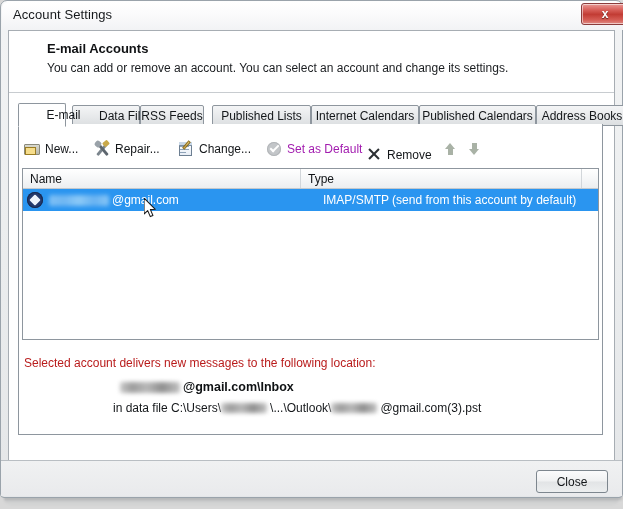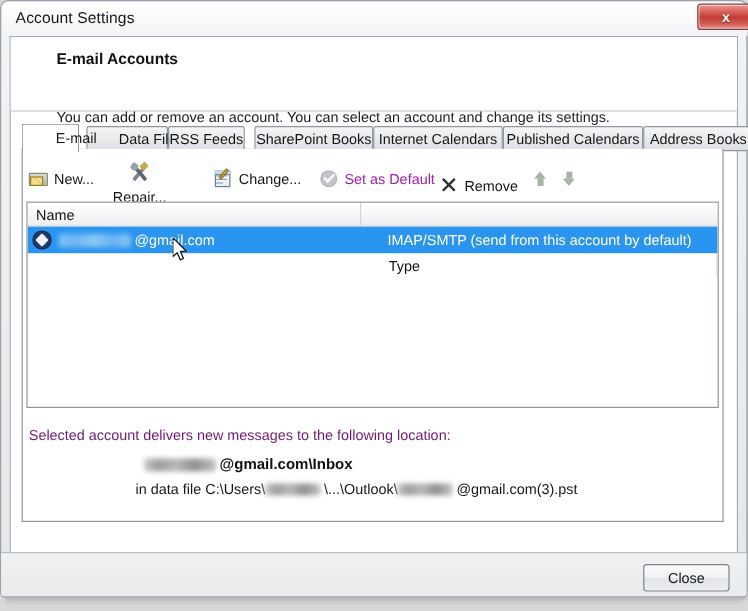--- a/index.html
+++ b/index.html
@@ -83,21 +83,20 @@
   .hdr-title {
     position: absolute; left: 14px; top: 10px;
     font-size: 13px; font-weight: bold; color: #101214;
     white-space: nowrap;
     padding-left: 24px;
   }
   .hdr-sub {
     position: absolute; left: 38px; top: 30px;
     font-size: 12px; color: #1a1d20;
     white-space: nowrap;
-    margin-top: 30px;
   }
   
   .tabstrip {
     position: absolute;
     left: 18px; top: 103px;
     width: 585px; height: 23px;
   }
   .tab {
     position: absolute;
     top: 2px; height: 21px;
@@ -265,21 +264,21 @@
     position:absolute; top:0; height:19px;
     display:flex; align-items:center;
     font-size:12px; color:#111417;
     border-right:1px solid #d2d6da;
     box-sizing:border-box;
     padding-left:7px;
     cursor: pointer;
     white-space: nowrap;
   }
   .lv-col.c-name { left:0;   width:278px; }
-  .lv-col.c-type { left:294px; width:281px;margin-top:43px; }
+  .lv-col.c-type { left:278px; width:281px; }
   .lv-col.c-pad  { left:559px; width:17px; border-right:none; }
   .lv-row {
     position:absolute; left:0; top:20px; width:100%; height:22px;
     background:#2a95f0;
     display:flex; align-items:center;
     cursor:pointer;
   }
   .lv-row .acct-ico {
     position:absolute; left:4px; top:3px; width:16px; height:16px;
   }
@@ -317,21 +316,21 @@
   }
   .redact.small { width:46px; height:10px; }
   .lv-type {
     position:absolute; left:300px; top:0; height:22px;
     display:flex; align-items:center;
     font-size:12px; color:#ffffff; white-space:nowrap;
   }
   
   .info-line1 {
     position:absolute; left:24px; top:356px;
-    font-size:12px; color:#701a75; white-space:nowrap;
+    font-size:12px; color:#b91c1c; white-space:nowrap;
   }
   .info-line2 {
     position:absolute; left:120px; top:380px;
     font-size:12.5px; font-weight:bold; color:#0e1113; white-space:nowrap;
     display:flex; align-items:center;
   }
   .info-line3 {
     position:absolute; left:113px; top:401px;
     font-size:12px; color:#14171a; white-space:nowrap;
     display:flex; align-items:center;
@@ -405,21 +404,21 @@
       <div class="tab active" style="left: 0px; width: 48px; padding-left: 43px;">
         <span>E-mail</span>
       </div>
       <div class="tab" style="left: 54px; width: 68px; padding-left: 40px;">
         <span>Data Files</span>
       </div>
       <div class="tab" style="left: 122px; width: 64px;">
         <span>RSS Feeds</span>
       </div>
       <div class="tab" style="left: 194px; width: 99px;">
-        <span>SharePoint Books</span>
+        <span>Published Lists</span>
       </div>
       <div class="tab" style="left: 401px; width: 117px;">
         <span>Published Calendars</span>
       </div>
       <div class="tab" style="left: 293px; width: 108px;">
         <span>Internet Calendars</span>
       </div>
       <div class="tab" style="left: 518px; width: 92px;">
         <span>Address Books</span>
       </div>
@@ -429,21 +428,21 @@
   <div class="toolbar" id="toolbar">
 
     <div class="tb-item" style="left:0px;">
       <span class="tb-ico ico-new">
         <span class="box"></span>
           <span class="env"></span>
       </span>
       <span>New...</span>
     </div>
 
-    <div class="tb-item" style="left:70px;flex-direction:column;">
+    <div class="tb-item" style="left:70px;">
       <span class="tb-ico ico-repair">
         <span class="t1"></span>
           <span class="t2"></span>
           <span class="h1"></span>
           <span class="h2"></span>
       </span>
       <span>Repair...</span>
     </div>
 
     <div class="tb-item" style="left:154px;">

